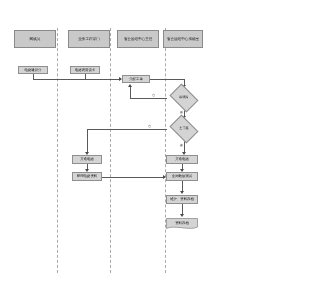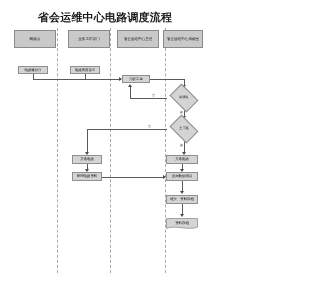--- a/index.html
+++ b/index.html
@@ -112,21 +112,20 @@
     font-size:3px;
     color:#333;
     white-space:nowrap;
   }
 </style>
 </head>
 <body>
 
 <div id="canvas">
 
-  <div class="title">省会运维中心电路调度流程</div>
 
   <div class="divider" style="left:57px;top:28px;height:245px;"></div>
   <div class="divider" style="left:110px;top:28px;height:245px;"></div>
   <div class="divider" style="left:165px;top:28px;height:245px;"></div>
 
   <div class="lane-head" style="left:14px;top:30px;width:42px;height:18px;">
       <span>网线员</span>
     </div>
   <div class="lane-head" style="left:68px;top:30px;width:42px;height:18px;">
       <span>业务工程部门</span>

